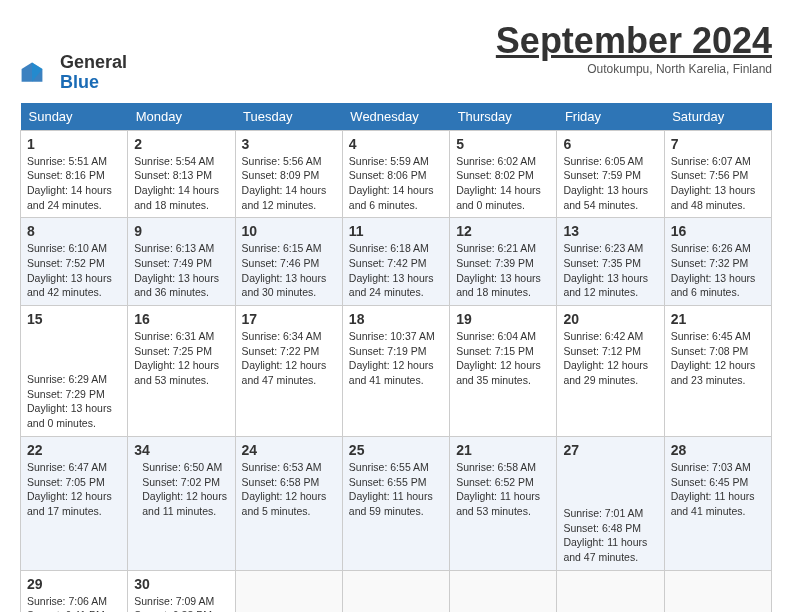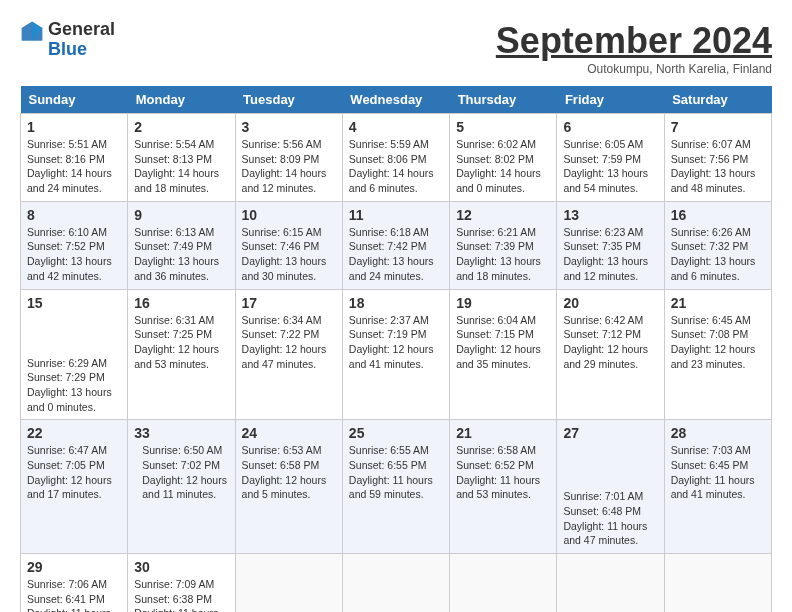--- a/index.html
+++ b/index.html
@@ -11,21 +11,23 @@
       padding: 20px;
     }
     .header-section {
       display: flex;
       justify-content: space-between;
       align-items: flex-start;
       margin-bottom: 10px;
     }
     .logo {
       display: flex;
-      gap: 4px;
+      align-items: center;
+      gap: 16px;
+      margin-top: 33px;
     }
     .logo-text {
       font-size: 18px;
       font-weight: bold;
       line-height: 1.1;
     }
     .logo-general { color: #333; }
     .logo-blue { color: #1a6bb5; }
     .logo-icon {
       width: 24px;
@@ -48,21 +50,21 @@
       width: 100%;
       border-collapse: collapse;
       font-size: 11px;
     }
     thead th {
       background-color: #2e75b6;
       color: white;
       padding: 6px 8px;
       text-align: left;
       font-size: 13px;
-      font-weight: bold;
+      font-weight: normal;
     }
     tbody td {
       border: 1px solid #ccc;
       vertical-align: top;
       padding: 5px 6px;
       height: 80px;
       width: 14.28%;
     }
     tbody tr:nth-child(even) td {
       background-color: #f0f4fa;
@@ -241,21 +243,21 @@
         </td>
         <td>
           <span class="day-number">17</span>
           <div class="day-info" style="white-space: pre-line;">Sunrise: 6:34 AM
 Sunset: 7:22 PM
 Daylight: 12 hours
 and 47 minutes.</div>
         </td>
         <td>
           <span class="day-number">18</span>
-          <div class="day-info" style="white-space: pre-line;">Sunrise: 2:37 AM
+          <div class="day-info" style="white-space: pre-line;">Sunrise: 10:37 AM
 Sunset: 7:19 PM
 Daylight: 12 hours
 and 41 minutes.</div>
         </td>
         <td>
           <span class="day-number">19</span>
           <div class="day-info" style="white-space: pre-line;">Sunrise: 6:04 AM
 Sunset: 7:15 PM
 Daylight: 12 hours
 and 35 minutes.</div>
@@ -277,21 +279,21 @@
       </tr>
       <tr>
         <td>
           <span class="day-number">22</span>
           <div class="day-info" style="white-space: pre-line;">Sunrise: 6:47 AM
 Sunset: 7:05 PM
 Daylight: 12 hours
 and 17 minutes.</div>
         </td>
         <td>
-          <span class="day-number">33</span>
+          <span class="day-number">34</span>
           <div class="day-info" style="white-space: pre-line; margin-left: 8px;">Sunrise: 6:50 AM
 Sunset: 7:02 PM
 Daylight: 12 hours
 and 11 minutes.</div>
         </td>
         <td>
           <span class="day-number">24</span>
           <div class="day-info" style="white-space: pre-line;">Sunrise: 6:53 AM
 Sunset: 6:58 PM
 Daylight: 12 hours

